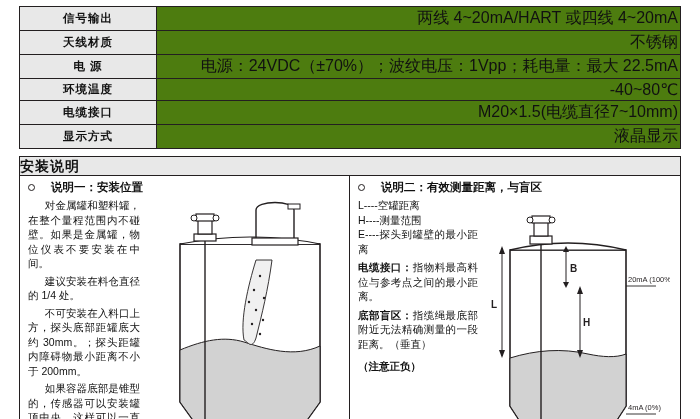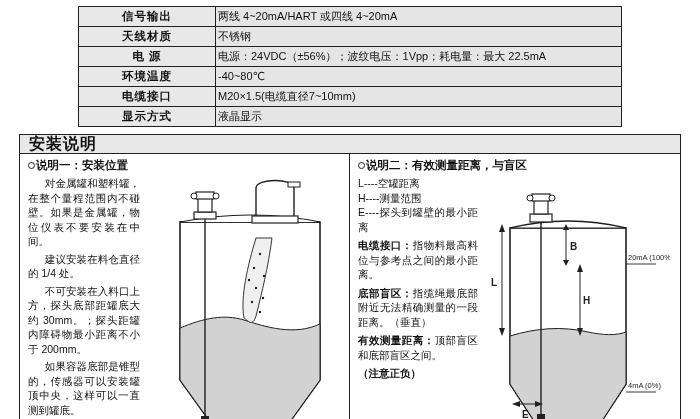--- a/index.html
+++ b/index.html
@@ -9,79 +9,79 @@
     font-family:"Liberation Sans","DejaVu Sans",sans-serif;
     font-size:11px;
     color:#111;
     overflow:hidden;
   }
   .page{position:relative;width:700px;height:419px;}
 
   
   table.spec{
     border-collapse:collapse;
-    width:544px;
+    width:662px;
     margin:6px auto 0 auto;
     table-layout:fixed;
     border-radius:11px;
   }
   table.spec td{
     border:1px solid #231f20;
     height:17px;
     padding:1px 2px;
     vertical-align:middle;
   }
   td.lbl{
     width:132px;
     background:#e8e8e8;
     text-align:center;
     font-weight:bold;
     font-size:11.5px;
     letter-spacing:1px;
   }
   td.val{
-    text-align:left;
-    font-size:11px;
-    background:#e5e5e5;
+    text-align:right;
+    font-size:16px;
+    background:#4d7c0f;
   }
 
   
   .install{
     position:relative;
     width:662px;
     margin:7px auto 0 auto;
     border:1px solid #231f20;
     height:320px;
     box-sizing:border-box;
     background:#fff;
   }
   .install-title{
     height:18px;
     line-height:18px;
     background:#e8e8e8;
     border-bottom:1px solid #231f20;
     font-weight:bold;
-    font-size:16px;
-    padding-left:9px;
+    font-size:14px;
+    padding-left:0;
     letter-spacing:1px;
   }
   .cols{
     display:flex;
     height:301px;
   }
   .col{
     position:relative;
     box-sizing:border-box;
   }
   .col.left{width:330px;border-right:1px solid #231f20;}
   .col.right{width:330px;}
   .sub-head{
     display:flex;
     align-items:center;
-    gap:1px;
+    gap:16px;
     padding:4px 0 3px 8px;
     font-weight:bold;
     font-size:11.5px;
   }
   .bullet{
     width:7px;height:7px;border-radius:50%;
     border:1.5px solid #231f20;
     display:inline-block;
     box-sizing:border-box;
     flex:none;
@@ -130,21 +130,21 @@
       <tr>
         <td class="lbl">信号输出</td>
         <td class="val">两线 4~20mA/HART 或四线 4~20mA</td>
       </tr>
       <tr>
         <td class="lbl">天线材质</td>
         <td class="val">不锈钢</td>
       </tr>
       <tr>
         <td class="lbl">电  源</td>
-        <td class="val">电源：24VDC（±56%）；波纹电压：1Vpp；耗电量：最大 22.5mA</td>
+        <td class="val">电源：24VDC（±70%）；波纹电压：1Vpp；耗电量：最大 22.5mA</td>
       </tr>
       <tr>
         <td class="lbl">环境温度</td>
         <td class="val">-40~80℃</td>
       </tr>
       <tr>
         <td class="lbl">电缆接口</td>
         <td class="val">M20×1.5(电缆直径7~10mm)</td>
       </tr>
       <tr>
@@ -233,23 +233,20 @@
           <p>E----探头到罐壁的最小距离</p>
           <div class="sp"></div>
           <p>
             <span class="b">电缆接口：</span><span>指物料最高料位与参考点之间的最小距离。</span>
           </p>
           <div class="sp"></div>
           <p>
             <span class="b">底部盲区：</span><span>指缆绳最底部附近无法精确测量的一段距离。（垂直）</span>
           </p>
           <div class="sp"></div>
-          <p>
-            <span class="b">有效测量距离：</span><span>顶部盲区和底部盲区之间。</span>
-          </p>
           <div class="sp"></div>
           <p class="b">（注意正负）</p>
         </div>
 
         <div class="fig right">
           <svg width="200" height="282" viewBox="0 0 200 282">
 
             <path d="M40,60 L40,216 L70,262 L126,262 L156,216 L156,60 Z" fill="#ffffff" stroke="#231f20" stroke-width="1.6"></path>
             <path d="M40,60 Q98,46 156,60" fill="#ffffff" stroke="#231f20" stroke-width="1.4"></path>
             <line x1="40" y1="60" x2="156" y2="60" stroke="#231f20" stroke-width="1"></line>

